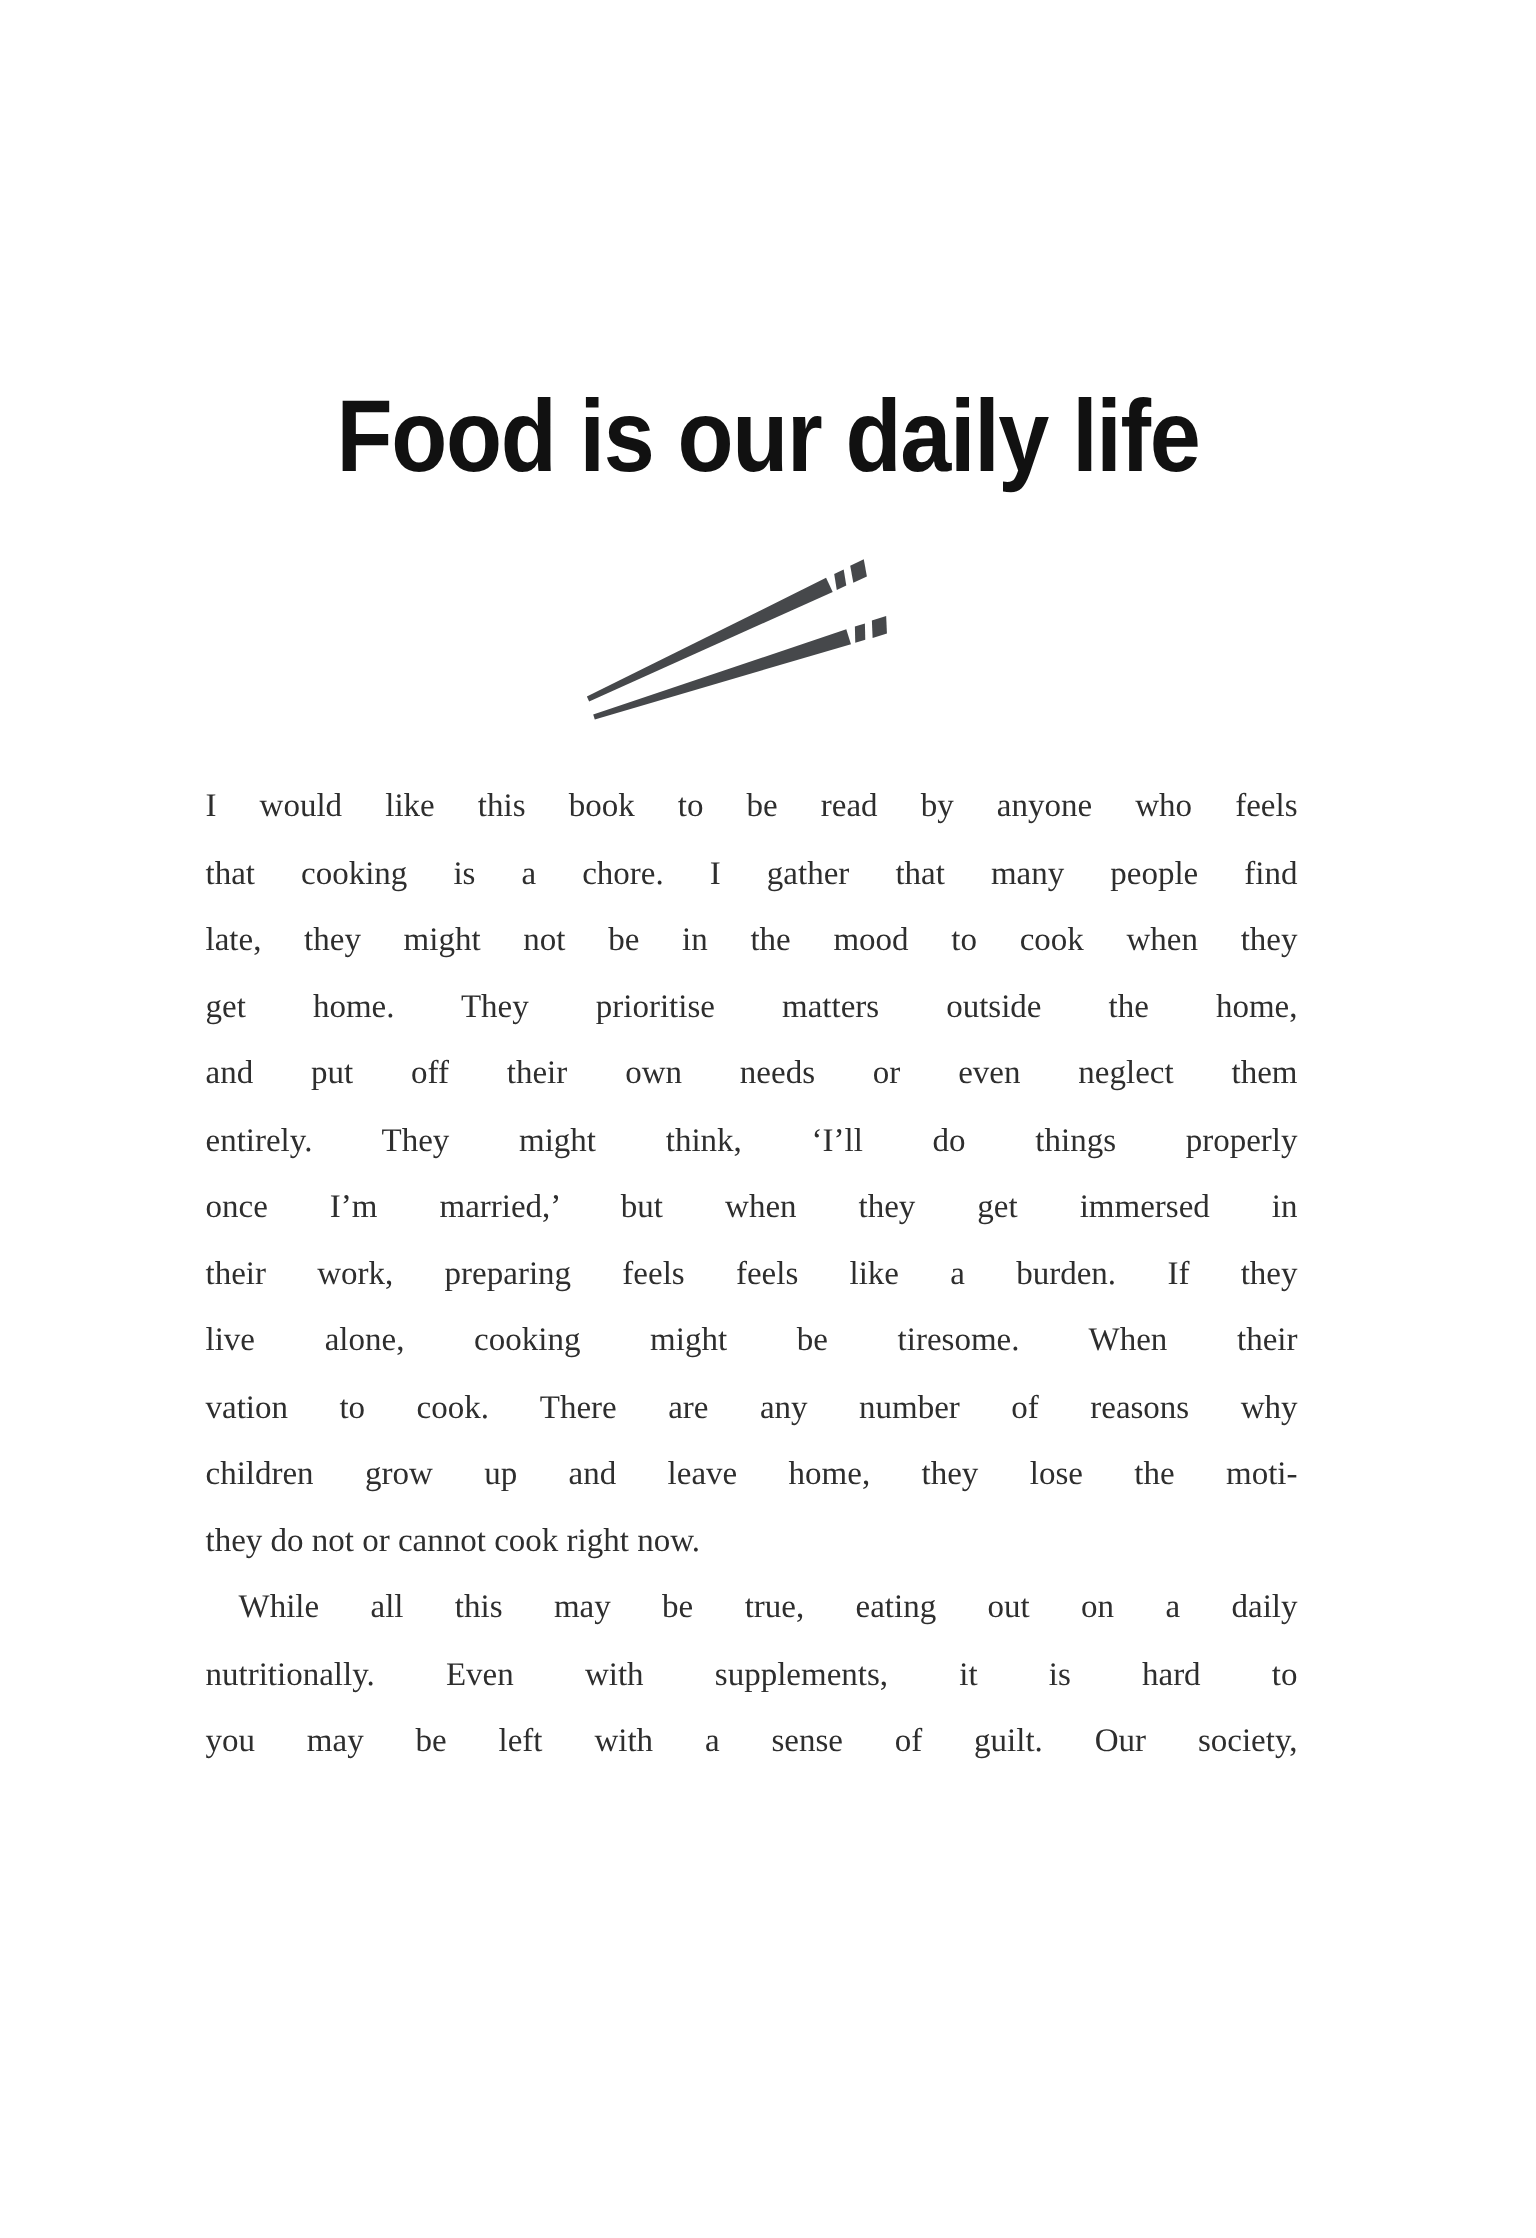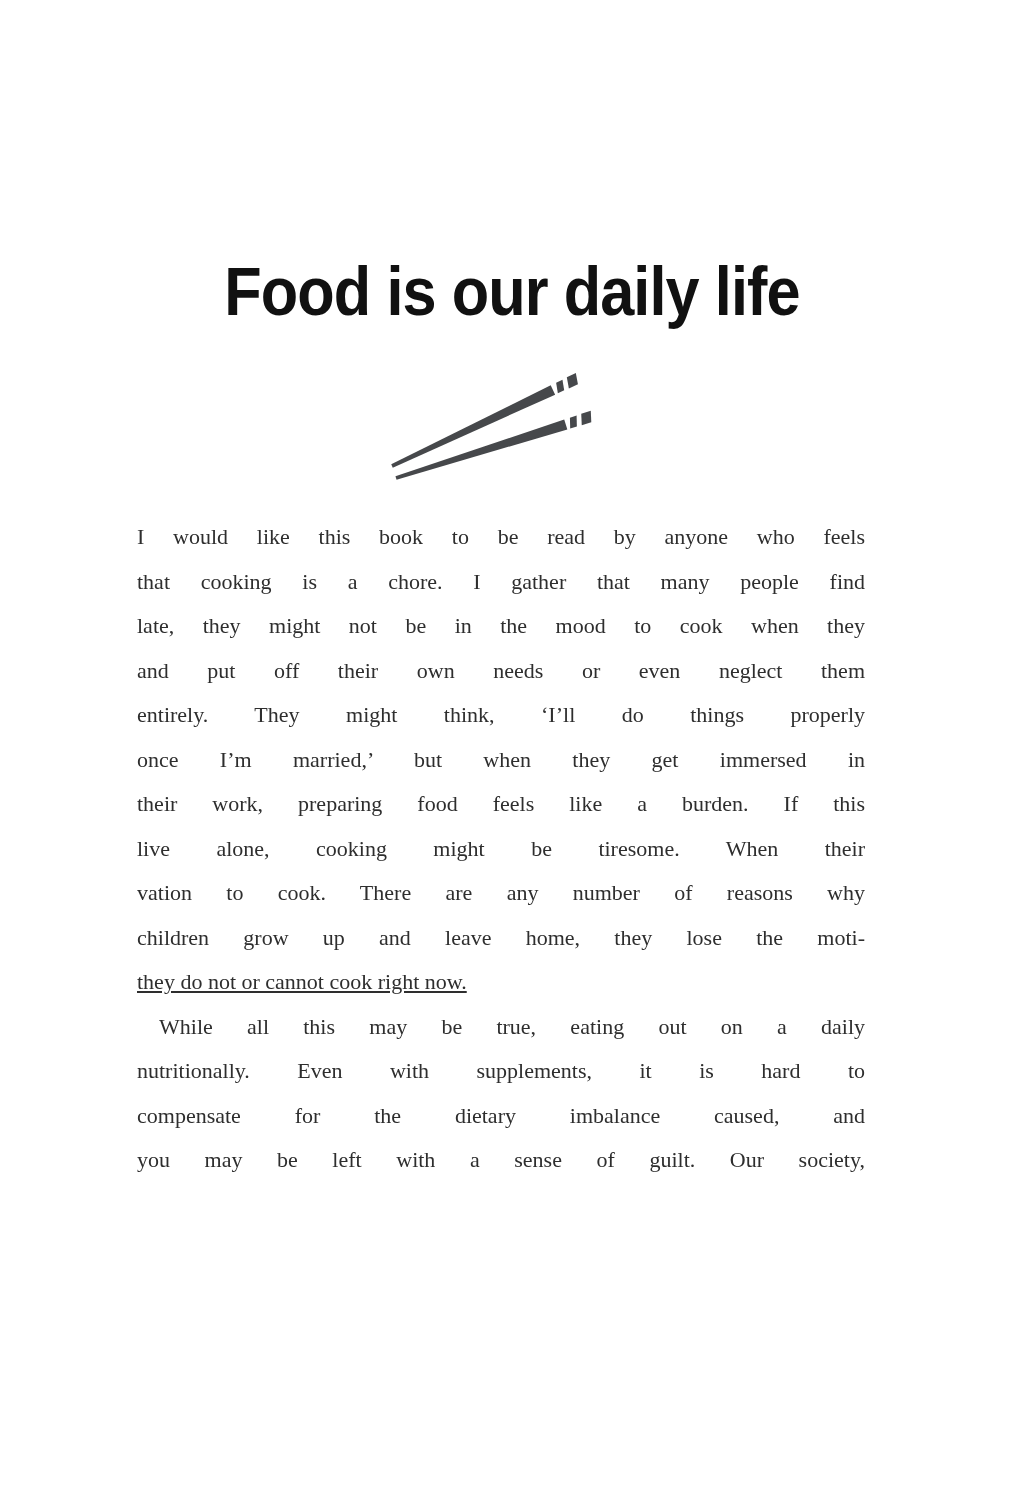--- a/index.html
+++ b/index.html
@@ -48,21 +48,21 @@
     width: 728px;
     font-size: 22px;
     color: var(--body-color);
   }
   .line {
     line-height: 44.5px;
     text-align: justify;
     text-align-last: justify;
     white-space: normal;
   }
-  .line.no-justify { text-align-last: left; text-decoration: underline; }
+  .line.no-justify { text-align-last: left; }
   .line.indent { text-indent: 1em; }
   .page-number {
     position: absolute;
     top: 1346px;
     left: 137px;
     width: 728px;
     text-align: right;
     font-size: 29px;
     color: var(--body-color);
   }
@@ -87,32 +87,32 @@
         <polygon points="196,-5.6 206,-5.6 203,5.6 193,5.6"></polygon>
       </g>
     </svg>
   </div>
 
   <div class="body-text">
       <div class="paragraph">
         <div class="line">I would like this book to be read by anyone who feels</div>
         <div class="line">that cooking is a chore. I gather that many people find</div>
         <div class="line">late, they might not be in the mood to cook when they</div>
+        <div class="line">get home. They prioritise matters outside the home,</div>
         <div class="line">and put off their own needs or even neglect them</div>
         <div class="line">entirely. They might think, ‘I’ll do things properly</div>
         <div class="line">once I’m married,’ but when they get immersed in</div>
-        <div class="line">their work, preparing food feels like a burden. If this</div>
+        <div class="line">their work, preparing feels feels like a burden. If they</div>
         <div class="line">live alone, cooking might be tiresome. When their</div>
         <div class="line">vation to cook. There are any number of reasons why</div>
         <div class="line">children grow up and leave home, they lose the moti-</div>
         <div class="line no-justify">they do not or cannot cook right now.</div>
       </div>
       <div class="paragraph">
         <div class="line indent">While all this may be true, eating out on a daily</div>
         <div class="line">nutritionally. Even with supplements, it is hard to</div>
-        <div class="line">compensate for the dietary imbalance caused, and</div>
         <div class="line">you may be left with a sense of guilt. Our society,</div>
       </div>
     </div>
 
   <div class="page-number">3</div>
 
 </div>
 
 </body></html>

